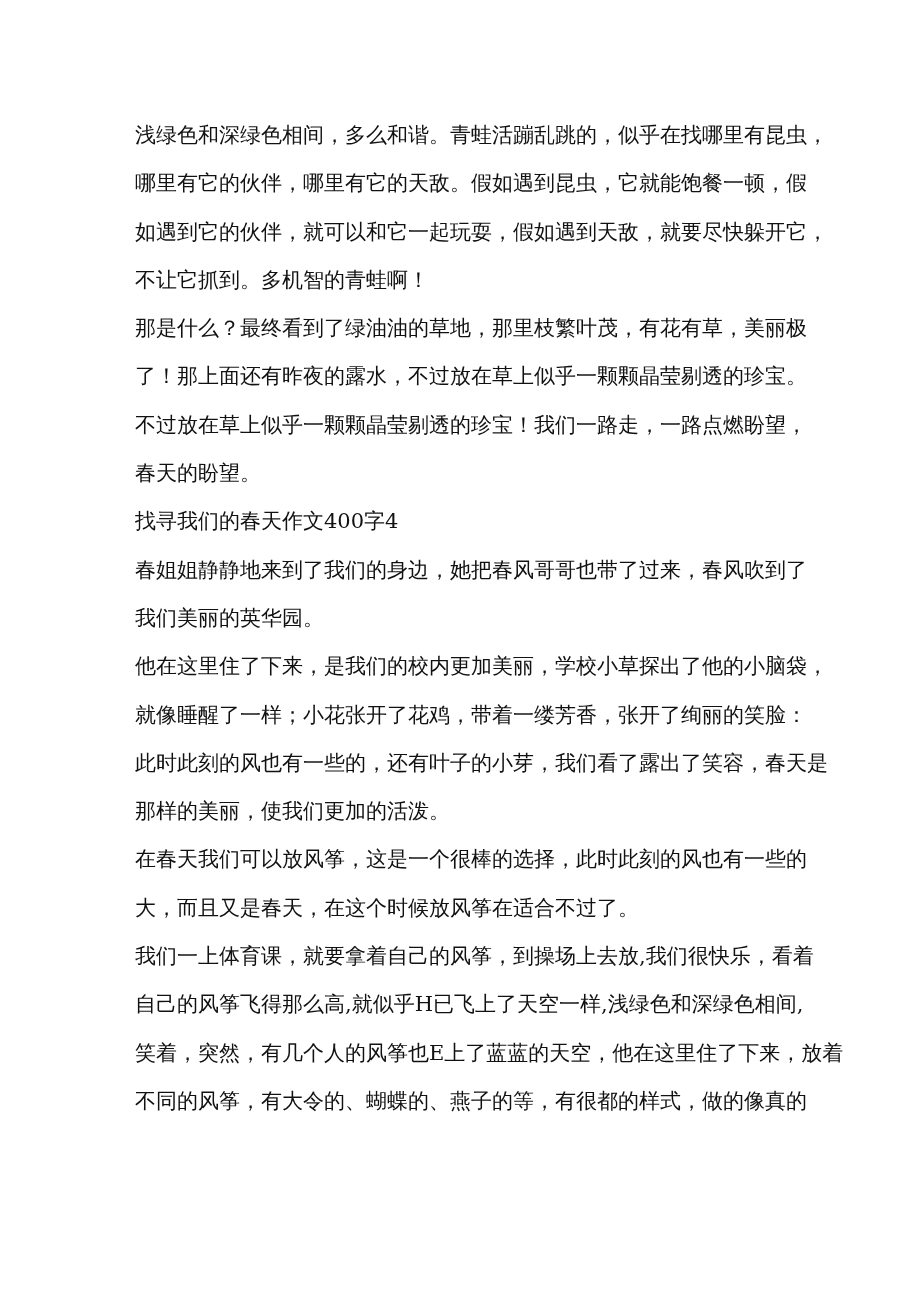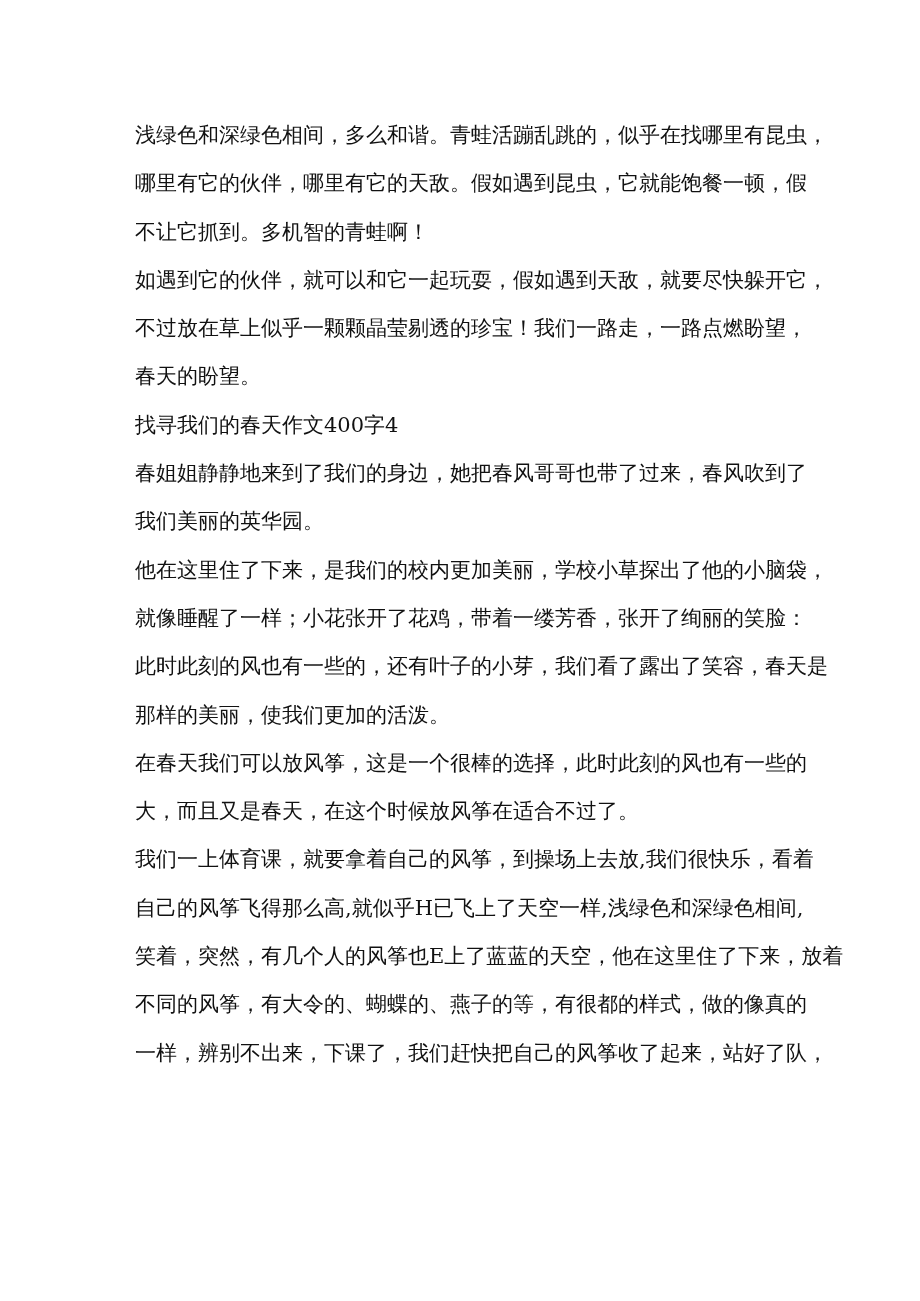--- a/index.html
+++ b/index.html
@@ -40,24 +40,28 @@
   </style>
 </head>
 <body>
 
 <div class="page">
   <div class="text-block">
 
     <div>
       <span class="line">浅绿色和深绿色相间，多么和谐。青蛙活蹦乱跳的，似乎在找哪里有昆虫，</span>
       <span class="line">哪里有它的伙伴，哪里有它的天敌。假如遇到昆虫，它就能饱餐一顿，假</span>
+      <span class="line">如遇到它的伙伴，就可以和它一起玩耍，假如遇到天敌，就要尽快躲开它，</span>
       <span class="line">不让它抓到。多机智的青蛙啊！</span>
-      <span class="line">如遇到它的伙伴，就可以和它一起玩耍，假如遇到天敌，就要尽快躲开它，</span>
     </div>
 
+    <div>
+      <span class="line">那是什么？最终看到了绿油油的草地，那里枝繁叶茂，有花有草，美丽极</span>
+      <span class="line">了！那上面还有昨夜的露水，不过放在草上似乎一颗颗晶莹剔透的珍宝。</span>
+    </div>
 
     <div>
       <span class="line">不过放在草上似乎一颗颗晶莹剔透的珍宝！我们一路走，一路点燃盼望，</span>
       <span class="line">春天的盼望。</span>
     </div>
 
     <div>
       <span class="line">找寻我们的春天作文400字4</span>
     </div>
 
@@ -76,17 +80,16 @@
     <div>
       <span class="line">在春天我们可以放风筝，这是一个很棒的选择，此时此刻的风也有一些的</span>
       <span class="line">大，而且又是春天，在这个时候放风筝在适合不过了。</span>
     </div>
 
     <div>
       <span class="line">我们一上体育课，就要拿着自己的风筝，到操场上去放,我们很快乐，看着</span>
       <span class="line">自己的风筝飞得那么高,就似乎H已飞上了天空一样,浅绿色和深绿色相间,</span>
       <span class="line">笑着，突然，有几个人的风筝也E上了蓝蓝的天空，他在这里住了下来，放着</span>
       <span class="line">不同的风筝，有大令的、蝴蝶的、燕子的等，有很都的样式，做的像真的</span>
-      <span class="line">一样，辨别不出来，下课了，我们赶快把自己的风筝收了起来，站好了队，</span>
     </div>
 
   </div>
 </div>
 
 </body></html>

